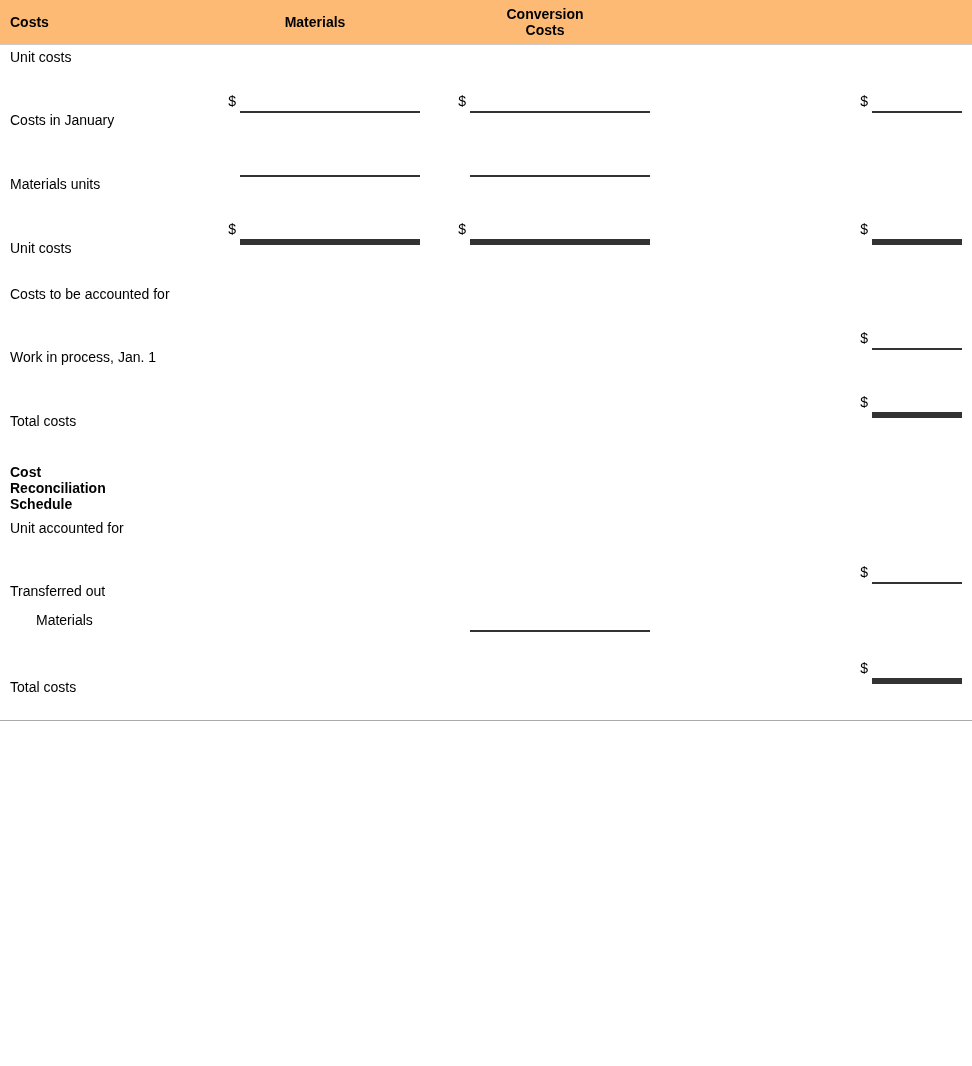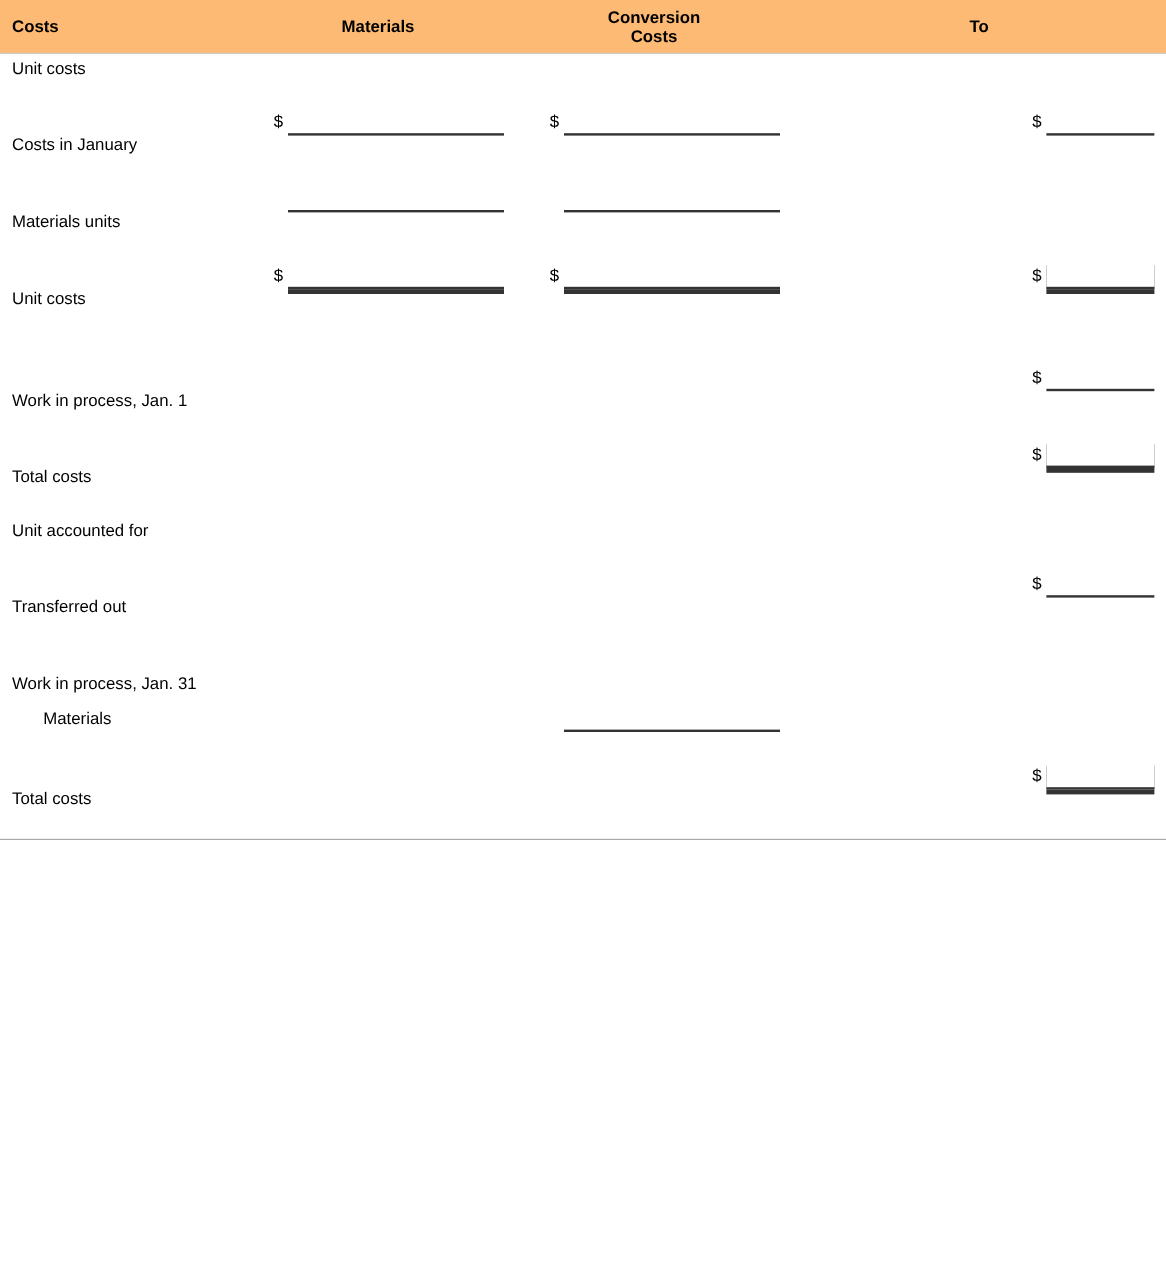--- a/index.html
+++ b/index.html
@@ -145,21 +145,20 @@
 </head>
 <body>
 
 <div class="header-row">
   <div class="col-label">Costs</div>
   <div class="col-materials">Materials</div>
   <div class="col-conversion">
     <span>Conversion</span><br>
     <span>Costs</span>
   </div>
-  <div class="col-total">To</div>
 </div>
 
 <div class="unit-costs-section">
   <div class="subsection-title">
     <span>Unit costs</span>
   </div>
 
   <div class="row">
     <div class="row-label indented">Costs in January</div>
     <div class="cell-materials">
@@ -199,20 +198,23 @@
       <input type="text" class="wide double-ul" style="">
     </div>
     <div class="cell-total">
       <span class="dollar">$</span>
       <input type="text" class="total-input double-ul" style="">
     </div>
   </div>
 </div>
 
 <div class="costs-accounted-section" style="margin-top:20px;">
+  <div class="subsection-title">
+    <span>Costs to be accounted for</span>
+  </div>
 
   <div class="row">
     <div class="row-label indented">Work in process, Jan. 1</div>
     <div class="cell-materials"></div>
     <div class="cell-conversion"></div>
     <div class="cell-total">
       <span class="dollar">$</span>
       <input type="text" class="total-input" style="">
     </div>
   </div>
@@ -223,50 +225,47 @@
     <div class="cell-materials"></div>
     <div class="cell-conversion"></div>
     <div class="cell-total">
       <span class="dollar">$</span>
       <input type="text" class="total-input double-ul" style="">
     </div>
   </div>
 </div>
 
 <div class="reconciliation-section" style="margin-top:20px;">
+  <div class="section-title">
+    Cost<br>Reconciliation<br>Schedule
+  </div>
   <div class="subsection-title">
     Unit accounted for
   </div>
 
   <div class="row">
     <div class="row-label indented">Transferred out</div>
     <div class="cell-materials"></div>
     <div class="cell-conversion"></div>
     <div class="cell-total">
       <span class="dollar">$</span>
       <input type="text" class="total-input" style="">
     </div>
   </div>
 
-  <div class="row">
-    <div class="row-label indented">Work in process, Jan. 31</div>
-    <div class="cell-materials"></div>
-    <div class="cell-conversion"></div>
+
+  <div class="row">
+    <div class="row-label more-indented">Materials</div>
+    <div class="cell-materials"></div>
+    <div class="cell-conversion">
+      <input type="text" class="wide" style="">
+    </div>
     <div class="cell-total"></div>
   </div>
 
-  <div class="row">
-    <div class="row-label more-indented">Materials</div>
-    <div class="cell-materials"></div>
-    <div class="cell-conversion">
-      <input type="text" class="wide" style="">
-    </div>
-    <div class="cell-total"></div>
-  </div>
-
 
   <div class="row">
     <div class="row-label indented">Total costs</div>
     <div class="cell-materials"></div>
     <div class="cell-conversion"></div>
     <div class="cell-total">
       <span class="dollar">$</span>
       <input type="text" class="total-input double-ul" style="">
     </div>
   </div>

